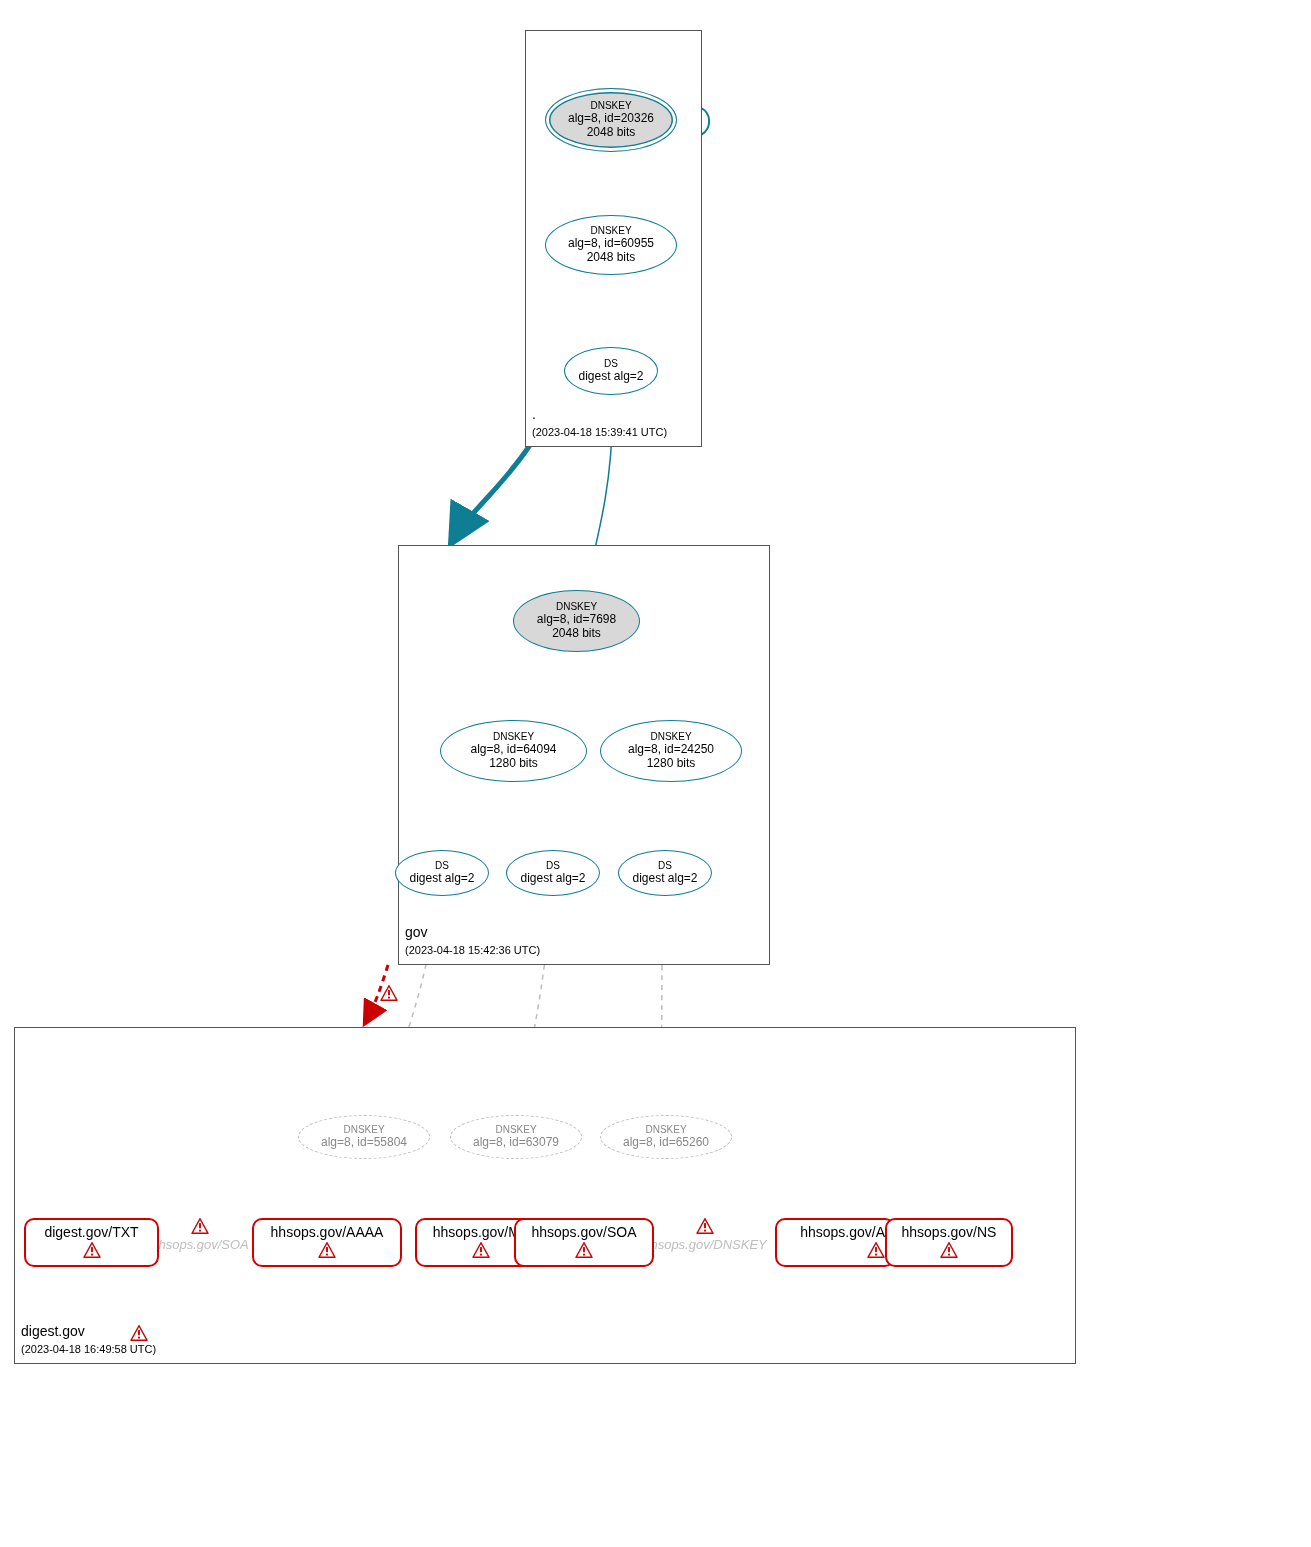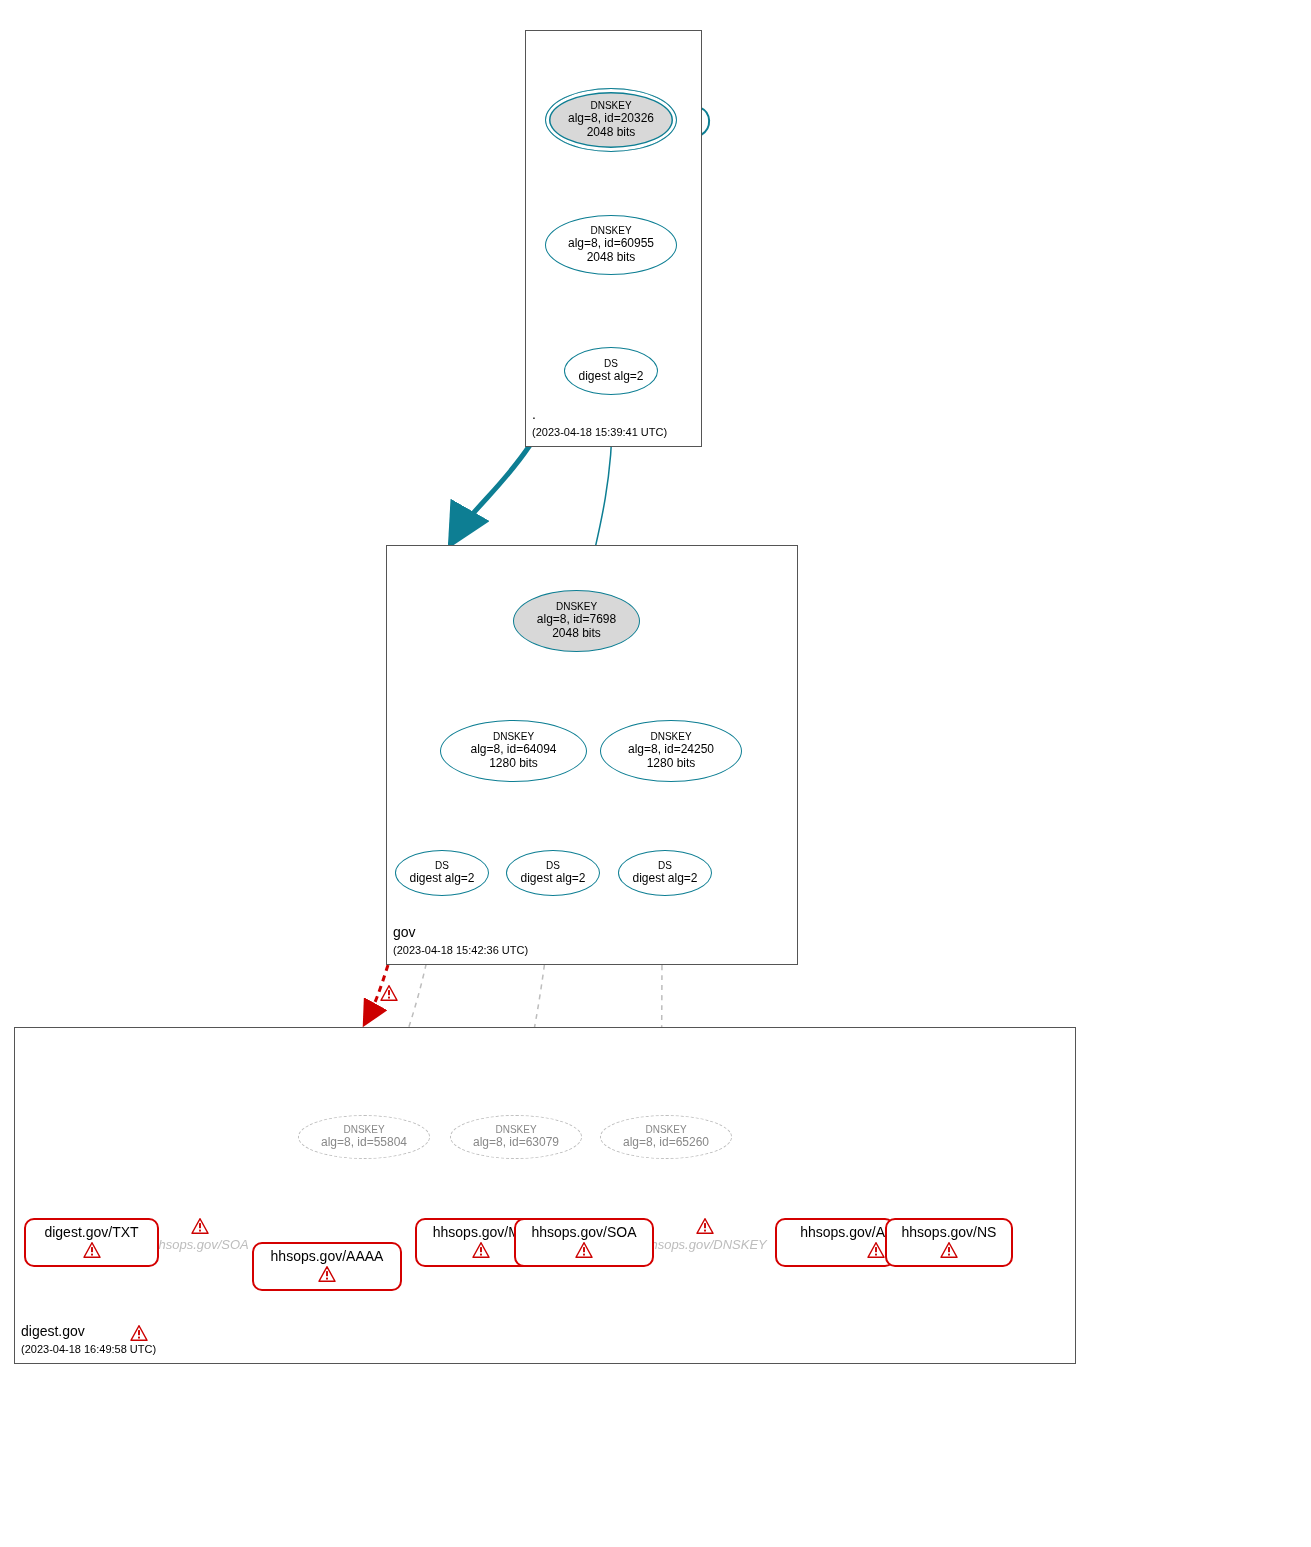--- a/index.html
+++ b/index.html
@@ -160,21 +160,21 @@
   <div class="node-title">DNSKEY</div>
   <div class="node-sub">alg=8, id=60955</div>
   <div class="node-sub">2048 bits</div>
 </div>
 
 <div class="node ellipse" style="left:564px; top:347px; width:92px; height:46px;">
   <div class="node-title">DS</div>
   <div class="node-sub">digest alg=2</div>
 </div>
 
-<div class="zone-box" style="left:386px; top:545px; width:370px; height:418px;padding-left:40px;">
+<div class="zone-box" style="left:398px; top:545px; width:370px; height:418px;">
   <div class="zone-label" style="bottom:24px;">gov</div>
   <div class="zone-sublabel" style="bottom:8px;">(2023-04-18 15:42:36 UTC)</div>
 </div>
 
 <div class="node ellipse ksk" style="left:513px; top:590px; width:125px; height:60px; background:#d8d8d8; box-shadow:none; border:1.5px solid #0d7e93;">
   <div class="node-title">DNSKEY</div>
   <div class="node-sub">alg=8, id=7698</div>
   <div class="node-sub">2048 bits</div>
 </div>
 
@@ -245,21 +245,21 @@
       </svg></span><br>
   <span>hhsops.gov/DNSKEY</span>
 </div>
 
 <div class="node rrset" style="left:24px; top:1218px; width:115px;">
   <span>digest.gov/TXT</span>
   <div class="warn"><span class="warn-tri"><svg width="18" height="16">
           <use href="#warn"></use>
         </svg></span></div>
 </div>
-<div class="node rrset" style="left:252px; top:1218px; width:130px;margin-top:24px;">
+<div class="node rrset" style="left:252px; top:1218px; width:130px;">
   <span>hhsops.gov/AAAA</span>
   <div class="warn"><span class="warn-tri"><svg width="18" height="16">
           <use href="#warn"></use>
         </svg></span></div>
 </div>
 <div class="node rrset" style="left:415px; top:1218px; width:112px;">
   <span>hhsops.gov/MX</span>
   <div class="warn"><span class="warn-tri"><svg width="18" height="16">
           <use href="#warn"></use>
         </svg></span></div>

